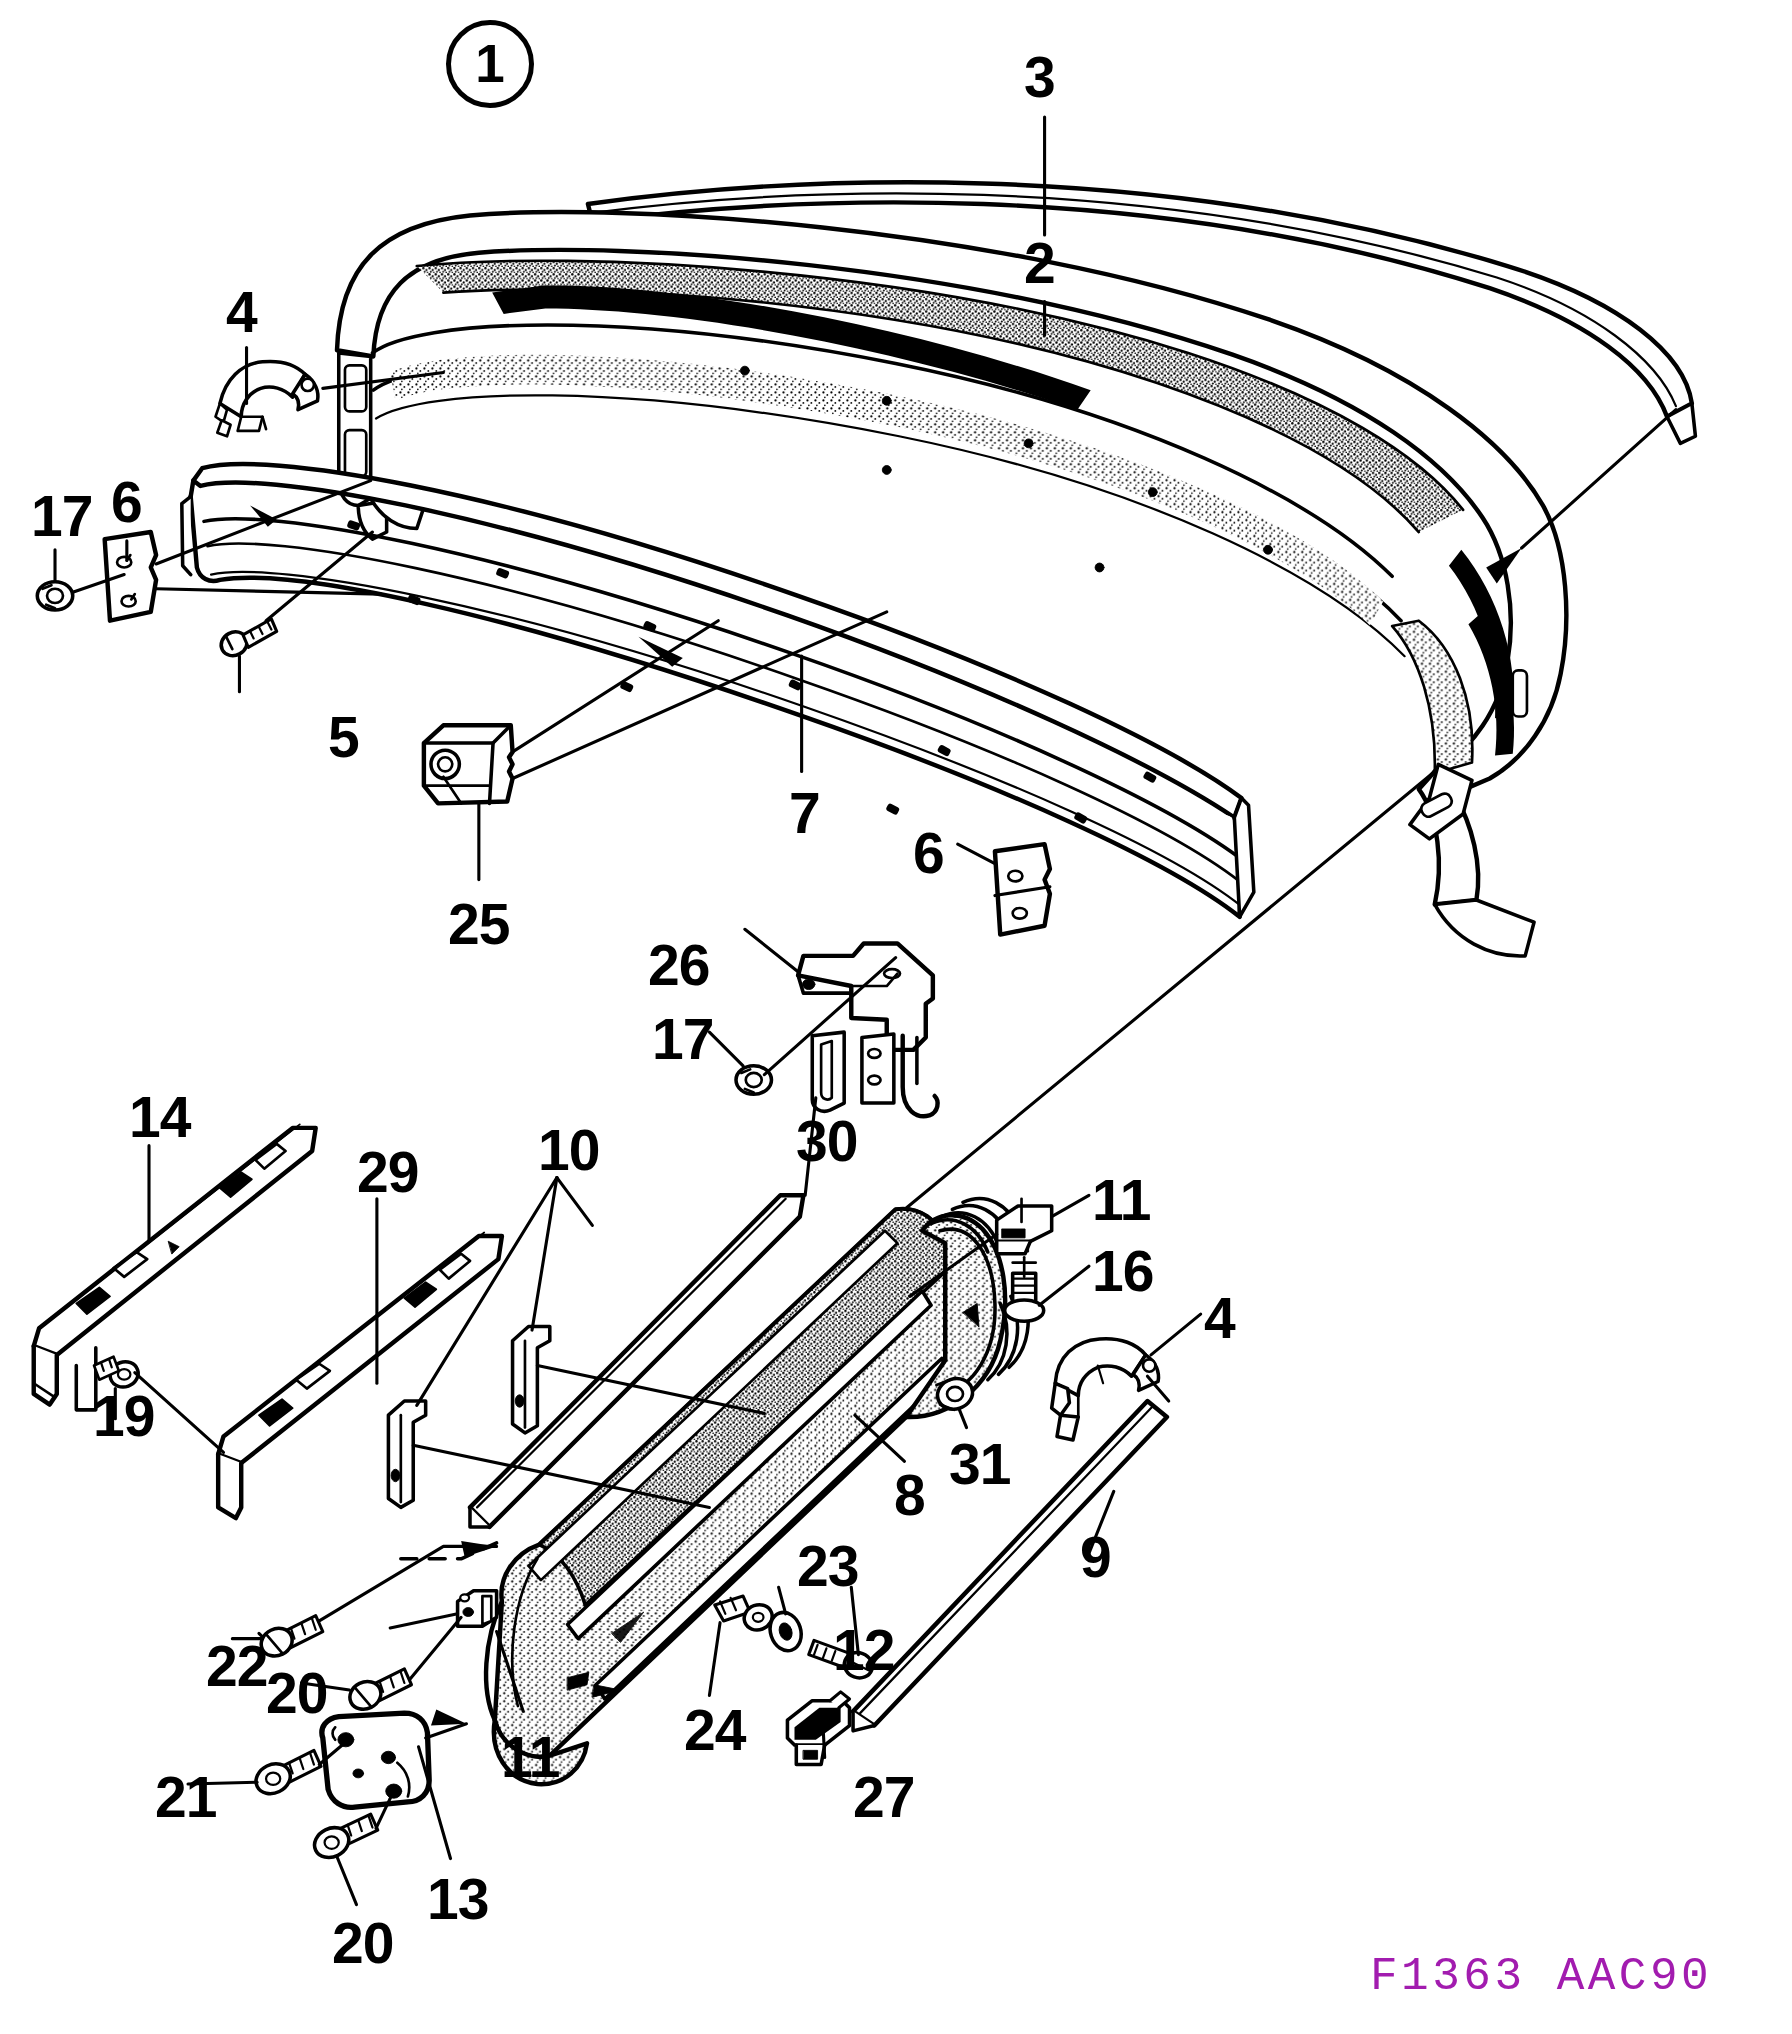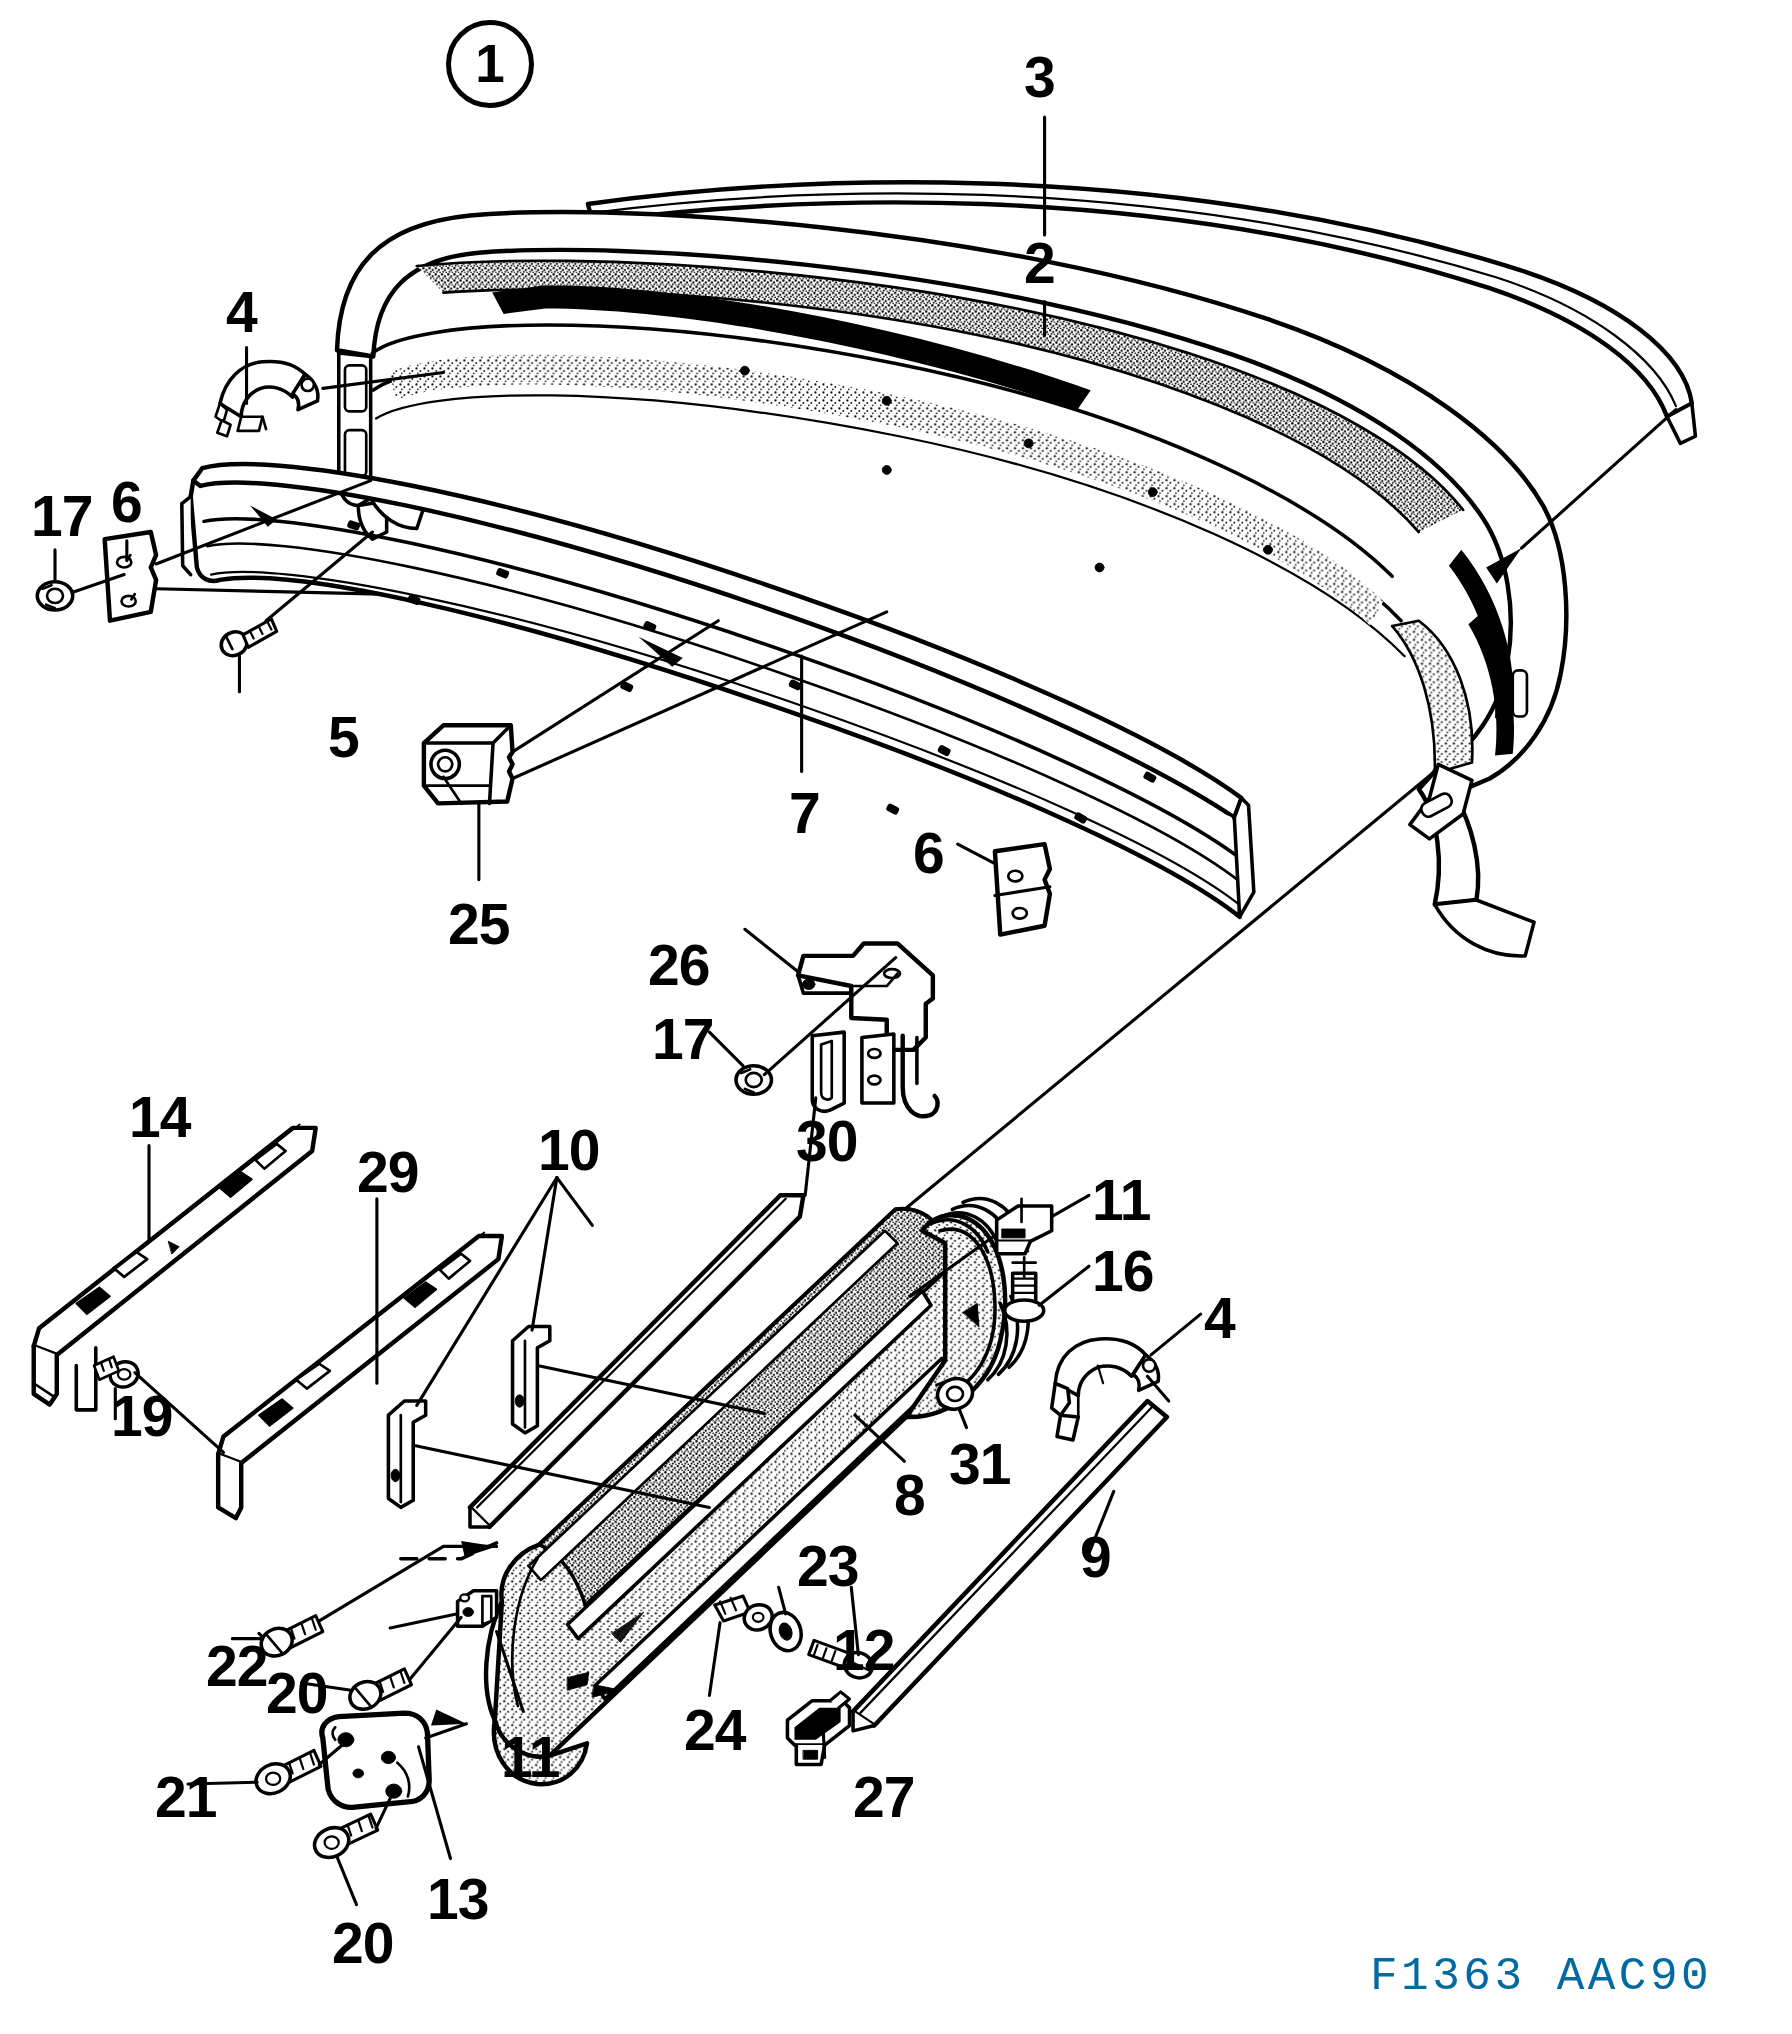--- a/index.html
+++ b/index.html
@@ -6,21 +6,21 @@
   html,body{margin:0;padding:0;background:#ffffff;}
   body{font-family:"Liberation Sans", sans-serif;}
   #sheet{position:relative;width:1793px;height:2035px;background:#fff;overflow:hidden;}
   #sheet svg{position:absolute;left:0;top:0;}
   .callout{position:absolute;font-family:"Liberation Sans", sans-serif;font-weight:bold;
            color:#000;line-height:1;white-space:nowrap;}
   .cnum{font-size:57px;letter-spacing:-0.9px;}
   .fig-num{position:absolute;width:78px;height:78px;border:5.3px solid #000;border-radius:50%;
            display:flex;align-items:center;justify-content:center;font-size:53px;font-weight:bold;}
   .footer-code{position:absolute;font-family:"Liberation Mono", monospace;font-size:46px;
-               letter-spacing:3.5px;color:#0369a1;font-weight:normal;}
+               letter-spacing:3.5px;color:#a21caf;font-weight:normal;}
 </style>
 </head>
 <body>
 
 <div id="sheet">
 
   <svg width="1793" height="2035" viewBox="0 0 2022 2295" xmlns="http://www.w3.org/2000/svg">
     <defs>
       <pattern id="stipple" width="9" height="9" patternUnits="userSpaceOnUse">
         <rect width="9" height="9" fill="#fff"></rect>
@@ -555,21 +555,21 @@
       <div class="callout cnum" style="left: 913px; top: 825px;">6</div>
       <div class="callout cnum" style="left: 648px; top: 913px; margin-top: 24px;">26</div>
       <div class="callout cnum" style="left: 652px; top: 1011px;">17</div>
       <div class="callout cnum" style="left: 796px; top: 1113px;">30</div>
       <div class="callout cnum" style="left: 129px; top: 1089px;">14</div>
       <div class="callout cnum" style="left: 357px; top: 1144px;">29</div>
       <div class="callout cnum" style="left: 538px; top: 1122px;">10</div>
       <div class="callout cnum" style="left: 1092px; top: 1172px;">11</div>
       <div class="callout cnum" style="left: 1092px; top: 1243px;">16</div>
       <div class="callout cnum" style="left: 1204px; top: 1290px;">4</div>
-      <div class="callout cnum" style="left: 93px; top: 1388px; margin-left: 18px;">19</div>
+      <div class="callout cnum" style="left: 93px; top: 1388px;">19</div>
       <div class="callout cnum" style="left: 894px; top: 1467px;">8</div>
       <div class="callout cnum" style="left: 949px; top: 1436px;">31</div>
       <div class="callout cnum" style="left: 1080px; top: 1529px;">9</div>
       <div class="callout cnum" style="left: 761px; top: 1538px; margin-left: 36px;">23</div>
       <div class="callout cnum" style="left: 833px; top: 1622px;">12</div>
       <div class="callout cnum" style="left: 206px; top: 1612px; margin-top: 26px;">22</div>
       <div class="callout cnum" style="left: 266px; top: 1665px;">20</div>
       <div class="callout cnum" style="left: 501px; top: 1729px;">11</div>
       <div class="callout cnum" style="left: 684px; top: 1702px;">24</div>
       <div class="callout cnum" style="left: 155px; top: 1769px;">21</div>

